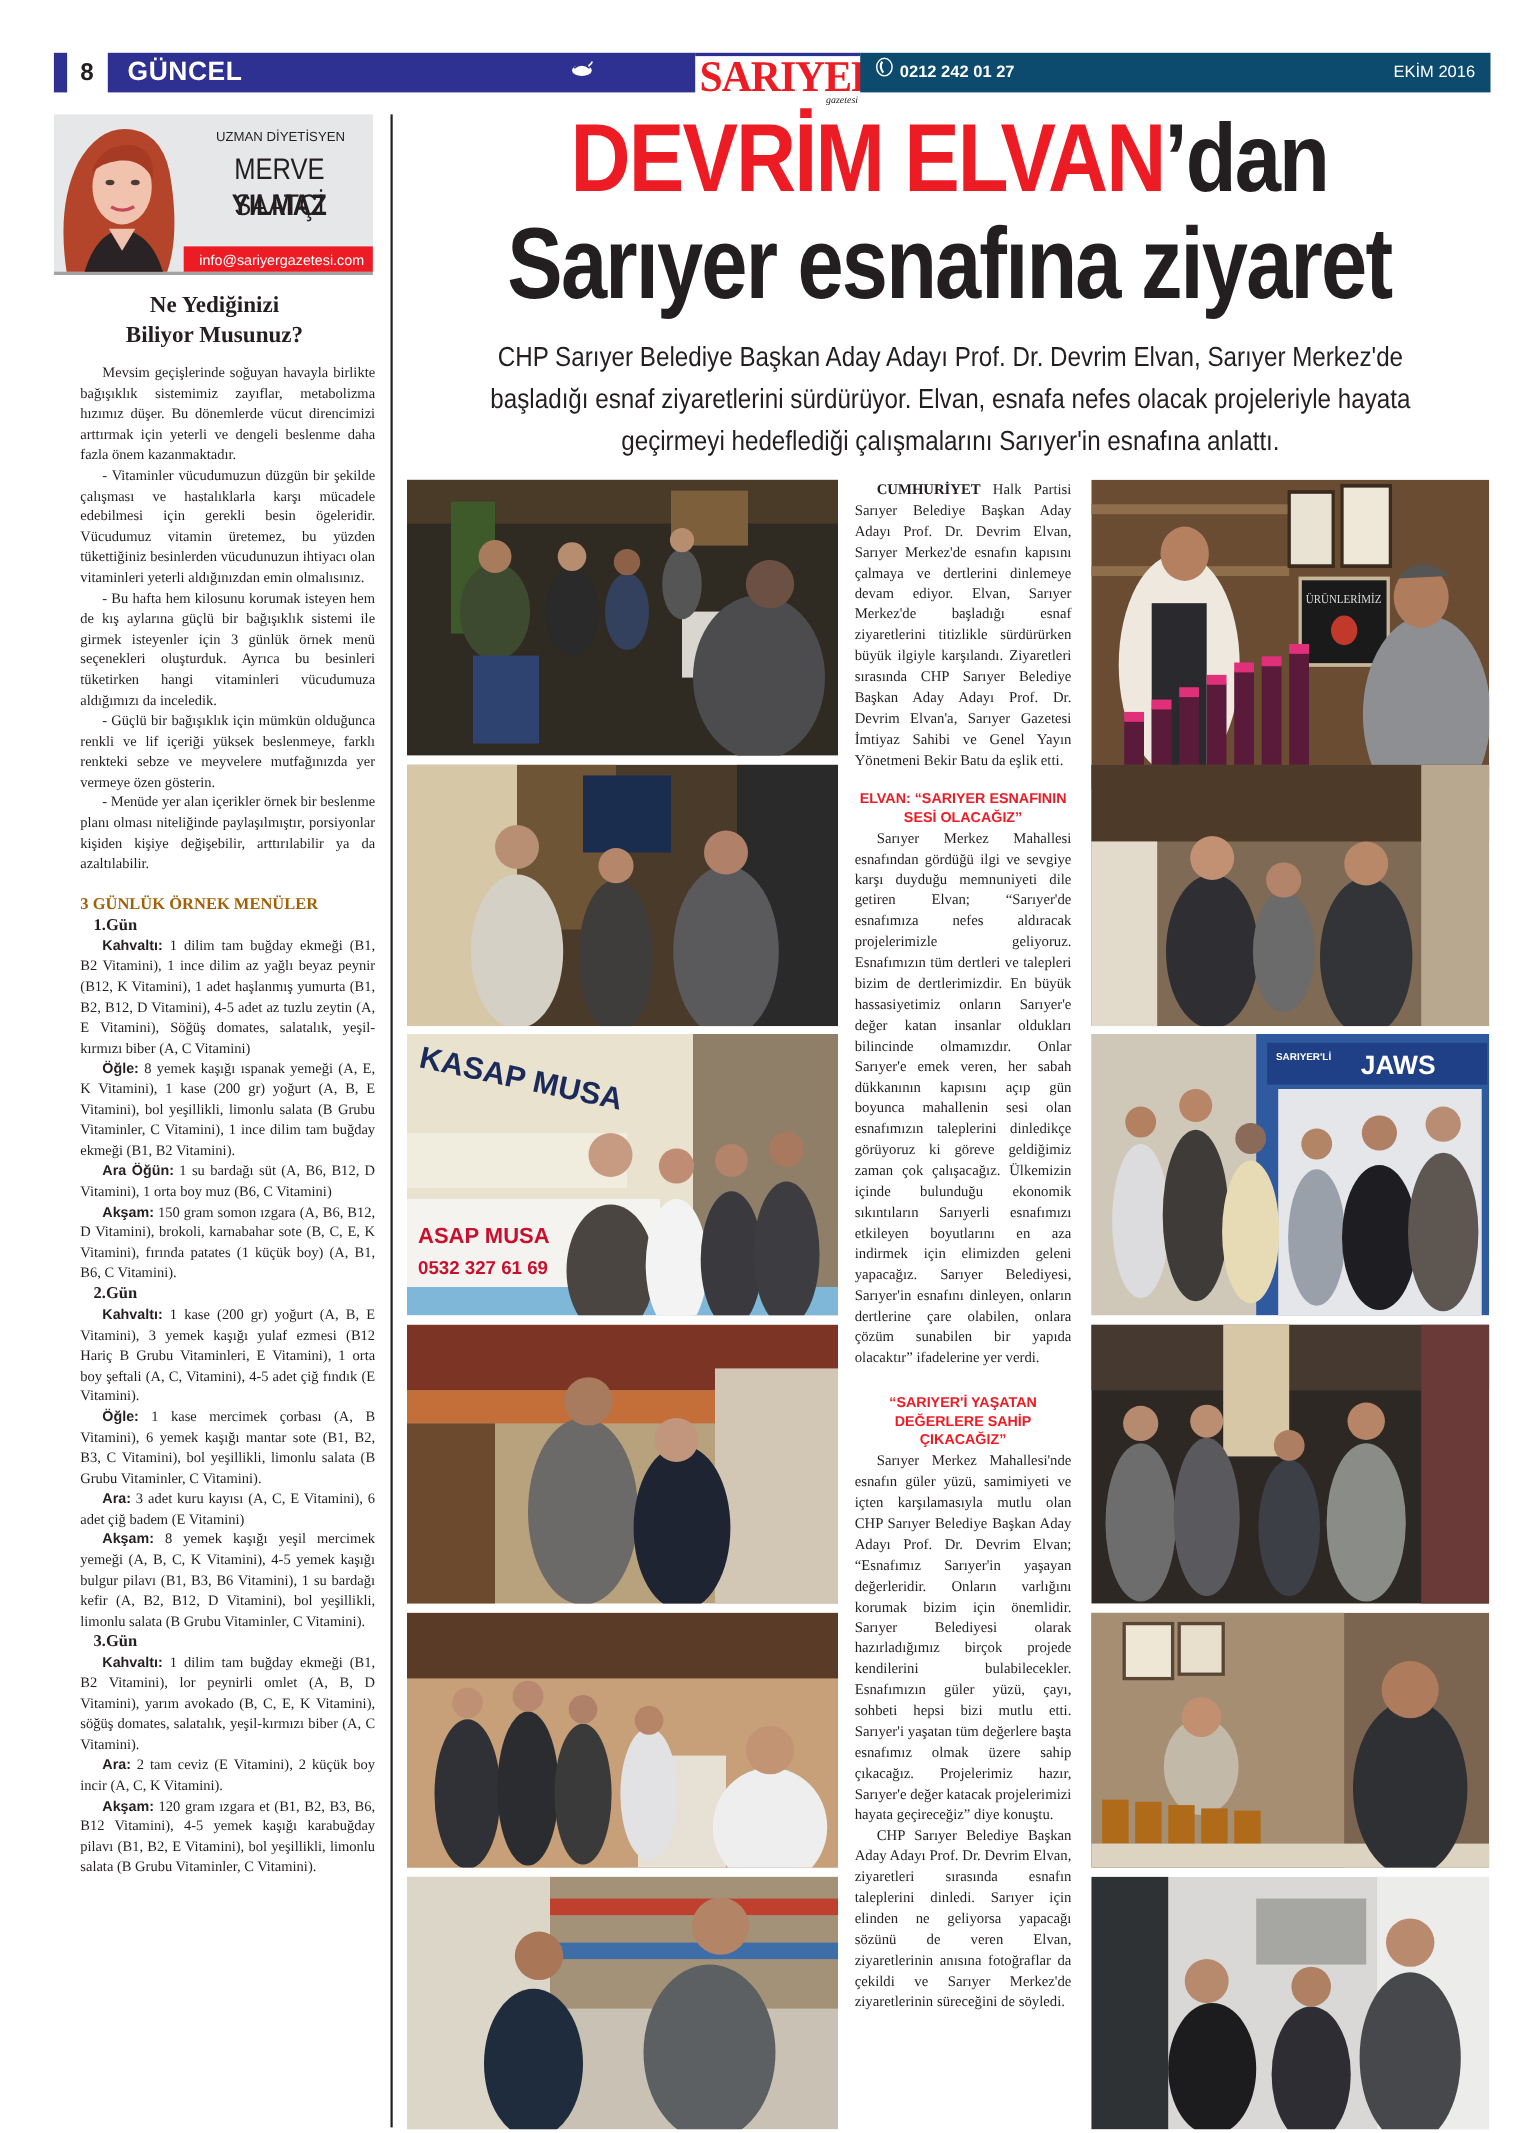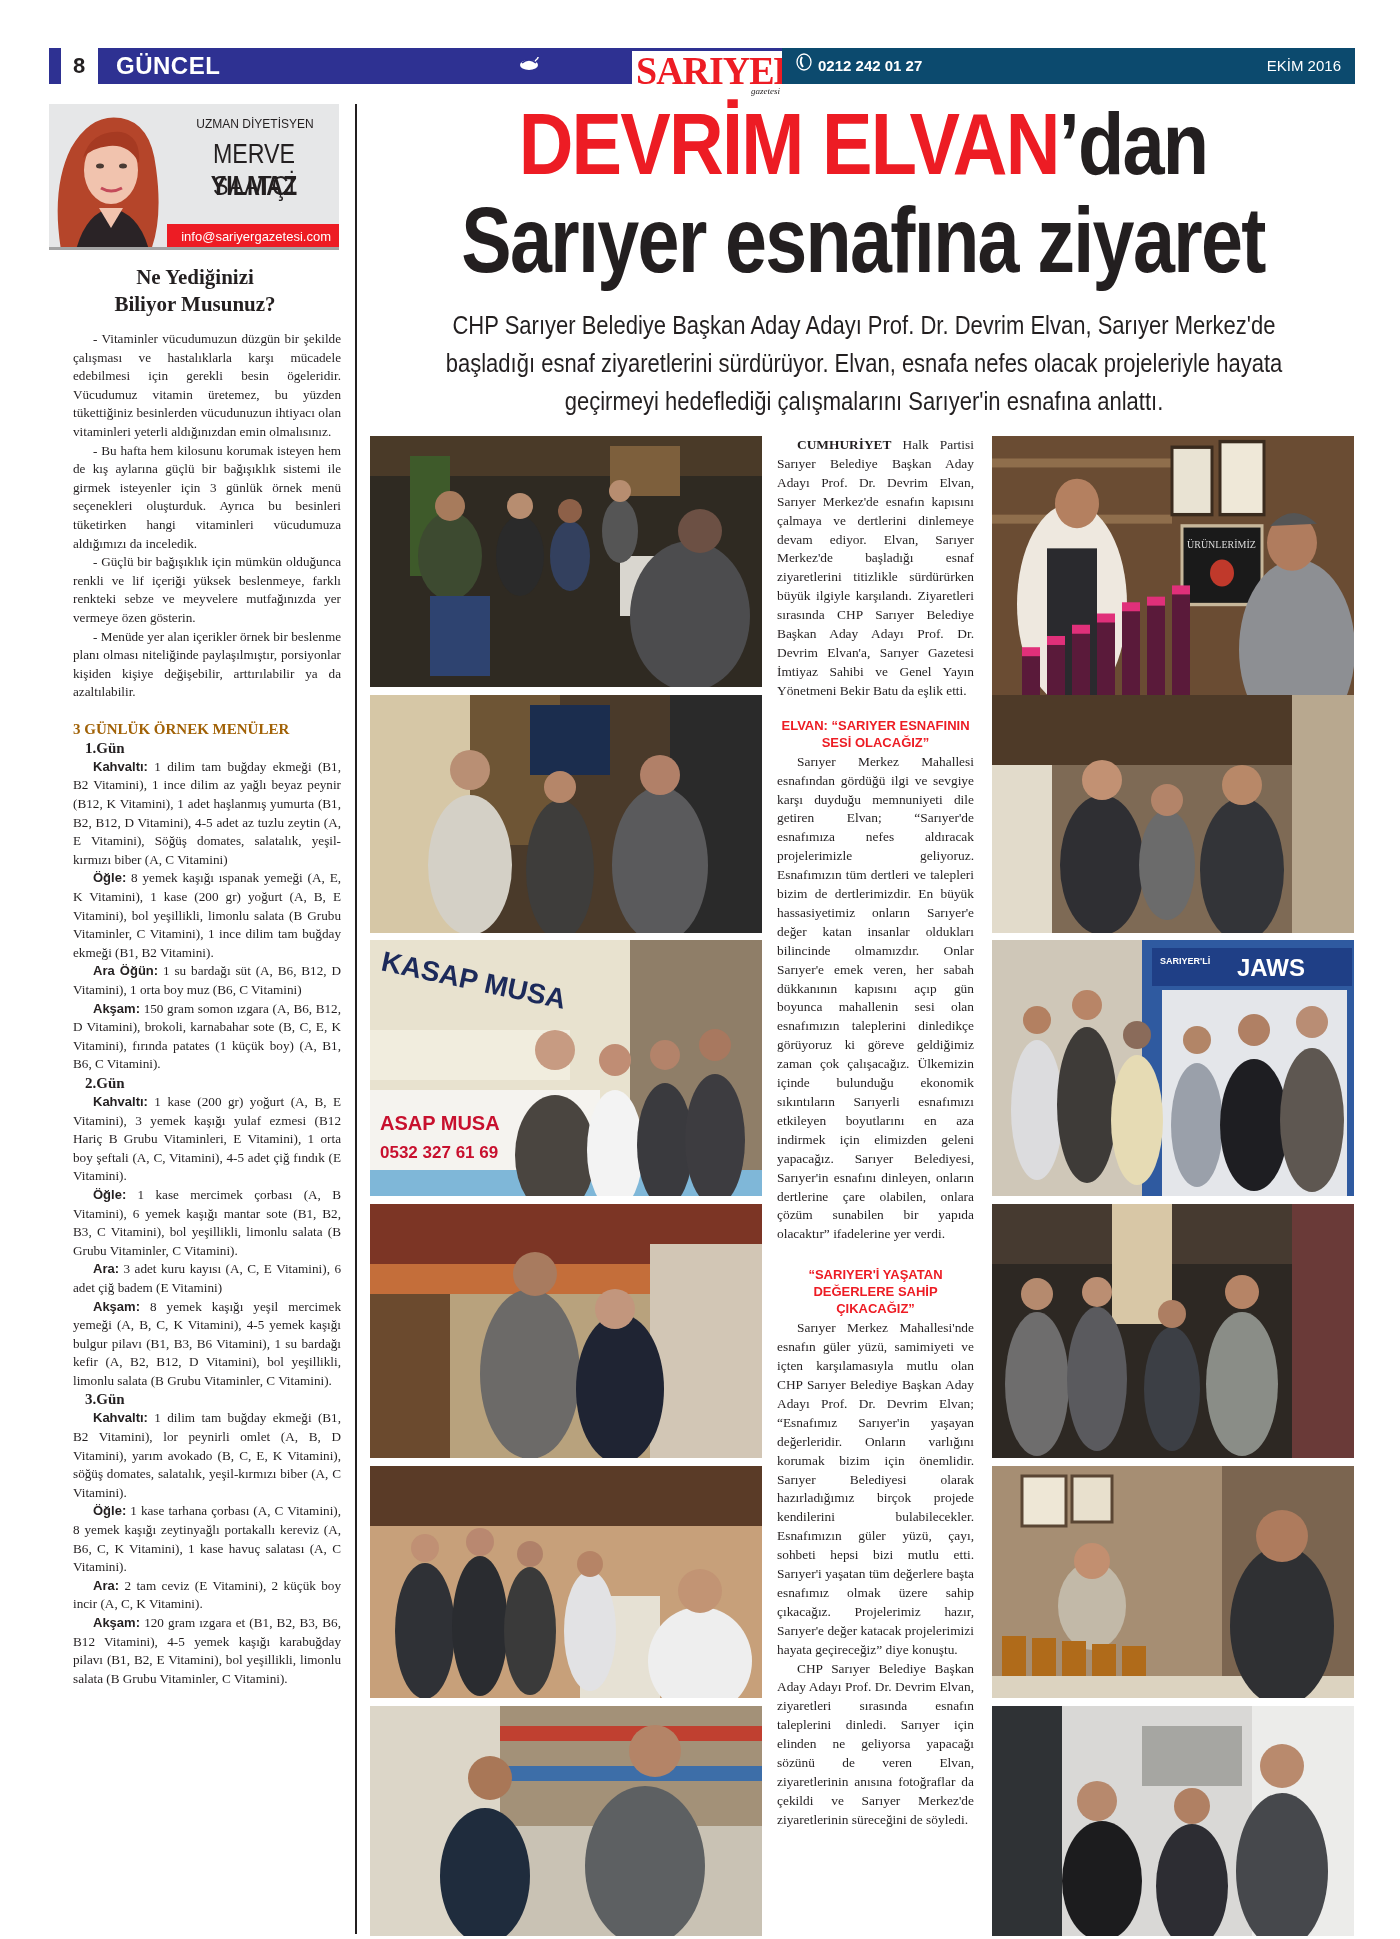--- a/index.html
+++ b/index.html
@@ -107,20 +107,21 @@
     <div class="author-name2">YILMAZ</div>
     <div class="author-email">info@sariyergazetesi.com</div>
   </div>
 
   <div class="col-title">
     <div>Ne Yediğinizi</div>
     <div>Biliyor Musunuz?</div>
   </div>
 
   <div class="col-body">
+    <p>Mevsim geçişlerinde soğuyan havayla birlikte bağışıklık sistemimiz zayıflar, metabolizma hızımız düşer. Bu dönemlerde vücut direncimizi arttırmak için yeterli ve dengeli beslenme daha fazla önem kazanmaktadır.</p>
     <p>- Vitaminler vücudumuzun düzgün bir şekilde çalışması ve hastalıklarla karşı mücadele edebilmesi için gerekli besin ögeleridir. Vücudumuz vitamin üretemez, bu yüzden tükettiğiniz besinlerden vücudunuzun ihtiyacı olan vitaminleri yeterli aldığınızdan emin olmalısınız.</p>
     <p>- Bu hafta hem kilosunu korumak isteyen hem de kış aylarına güçlü bir bağışıklık sistemi ile girmek isteyenler için 3 günlük örnek menü seçenekleri oluşturduk. Ayrıca bu besinleri tüketirken hangi vitaminleri vücudumuza aldığımızı da inceledik.</p>
     <p>- Güçlü bir bağışıklık için mümkün olduğunca renkli ve lif içeriği yüksek beslenmeye, farklı renkteki sebze ve meyvelere mutfağınızda yer vermeye özen gösterin.</p>
     <p>- Menüde yer alan içerikler örnek bir beslenme planı olması niteliğinde paylaşılmıştır, porsiyonlar kişiden kişiye değişebilir, arttırılabilir ya da azaltılabilir.</p>
 
     <p class="menu-head">3 GÜNLÜK ÖRNEK MENÜLER</p>
 
     <p class="day-head">1.Gün</p>
     <p><span class="meal-label">Kahvaltı:</span><span> 1 dilim tam buğday ekmeği (B1, B2 Vitamini), 1 ince dilim az yağlı beyaz peynir (B12, K Vitamini), 1 adet haşlanmış yumurta (B1, B2, B12, D Vitamini), 4-5 adet az tuzlu zeytin (A, E Vitamini), Söğüş domates, salatalık, yeşil-kırmızı biber (A, C Vitamini)</span></p>
     <p><span class="meal-label">Öğle:</span><span> 8 yemek kaşığı ıspanak yemeği (A, E, K Vitamini), 1 kase (200 gr) yoğurt (A, B, E Vitamini), bol yeşillikli, limonlu salata (B Grubu Vitaminler, C Vitamini), 1 ince dilim tam buğday ekmeği (B1, B2 Vitamini).</span></p>
@@ -128,21 +129,20 @@
     <p><span class="meal-label">Akşam:</span><span> 150 gram somon ızgara (A, B6, B12, D Vitamini), brokoli, karnabahar sote (B, C, E, K Vitamini), fırında patates (1 küçük boy) (A, B1, B6, C Vitamini).</span></p>
 
     <p class="day-head">2.Gün</p>
     <p><span class="meal-label">Kahvaltı:</span><span> 1 kase (200 gr) yoğurt (A, B, E Vitamini), 3 yemek kaşığı yulaf ezmesi (B12 Hariç B Grubu Vitaminleri, E Vitamini), 1 orta boy şeftali (A, C, Vitamini), 4-5 adet çiğ fındık (E Vitamini).</span></p>
     <p><span class="meal-label">Öğle:</span><span> 1 kase mercimek çorbası (A, B Vitamini), 6 yemek kaşığı mantar sote (B1, B2, B3, C Vitamini), bol yeşillikli, limonlu salata (B Grubu Vitaminler, C Vitamini).</span></p>
     <p><span class="meal-label">Ara:</span><span> 3 adet kuru kayısı (A, C, E Vitamini), 6 adet çiğ badem (E Vitamini)</span></p>
     <p><span class="meal-label">Akşam:</span><span> 8 yemek kaşığı yeşil mercimek yemeği (A, B, C, K Vitamini), 4-5 yemek kaşığı bulgur pilavı (B1, B3, B6 Vitamini), 1 su bardağı kefir (A, B2, B12, D Vitamini), bol yeşillikli, limonlu salata (B Grubu Vitaminler, C Vitamini).</span></p>
 
     <p class="day-head">3.Gün</p>
     <p><span class="meal-label">Kahvaltı:</span><span> 1 dilim tam buğday ekmeği (B1, B2 Vitamini), lor peynirli omlet (A, B, D Vitamini), yarım avokado (B, C, E, K Vitamini), söğüş domates, salatalık, yeşil-kırmızı biber (A, C Vitamini).</span></p>
-    <p><span class="meal-label">Öğle:</span><span> 1 kase tarhana çorbası (A, C Vitamini), 8 yemek kaşığı zeytinyağlı portakallı kereviz (A, B6, C, K Vitamini), 1 kase havuç salatası (A, C Vitamini).</span></p>
     <p><span class="meal-label">Ara:</span><span> 2 tam ceviz (E Vitamini), 2 küçük boy incir (A, C, K Vitamini).</span></p>
     <p><span class="meal-label">Akşam:</span><span> 120 gram ızgara et (B1, B2, B3, B6, B12 Vitamini), 4-5 yemek kaşığı karabuğday pilavı (B1, B2, E Vitamini), bol yeşillikli, limonlu salata (B Grubu Vitaminler, C Vitamini).</span></p>
   </div>
 </div>
 
 <div class="headline-1">
   <span class="red">DEVRİM ELVAN</span><span class="blk">’dan</span>
 </div>
 <div class="headline-2">Sarıyer esnafına ziyaret</div>
 <div class="deck">CHP Sarıyer Belediye Başkan Aday Adayı Prof. Dr. Devrim Elvan, Sarıyer Merkez'de başladığı esnaf ziyaretlerini sürdürüyor. Elvan, esnafa nefes olacak projeleriyle hayata geçirmeyi hedeflediği çalışmalarını Sarıyer'in esnafına anlattı.</div>

